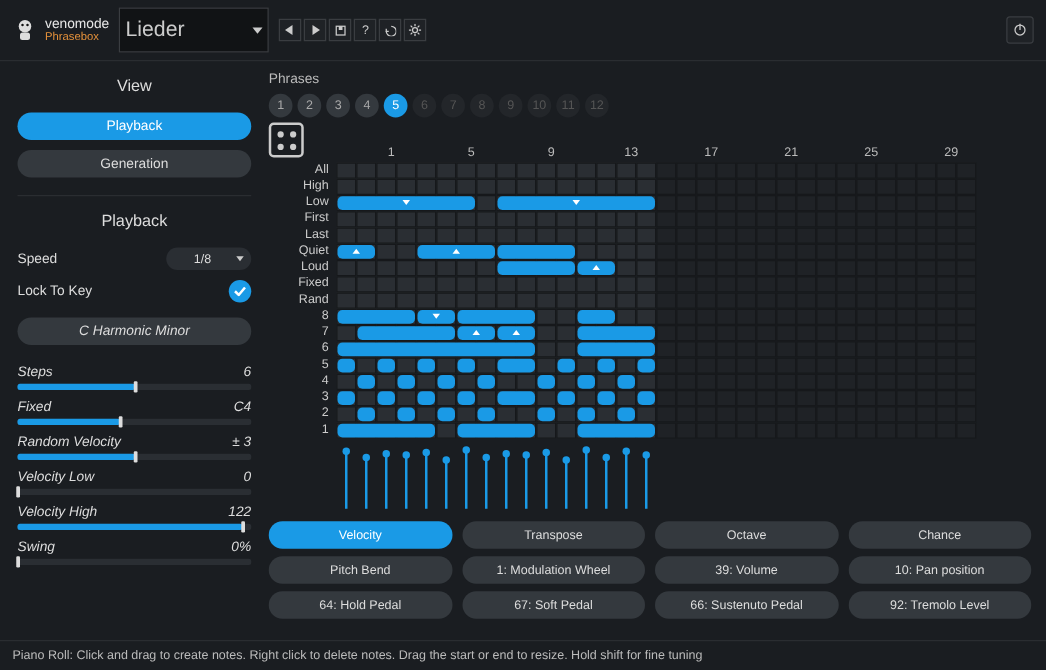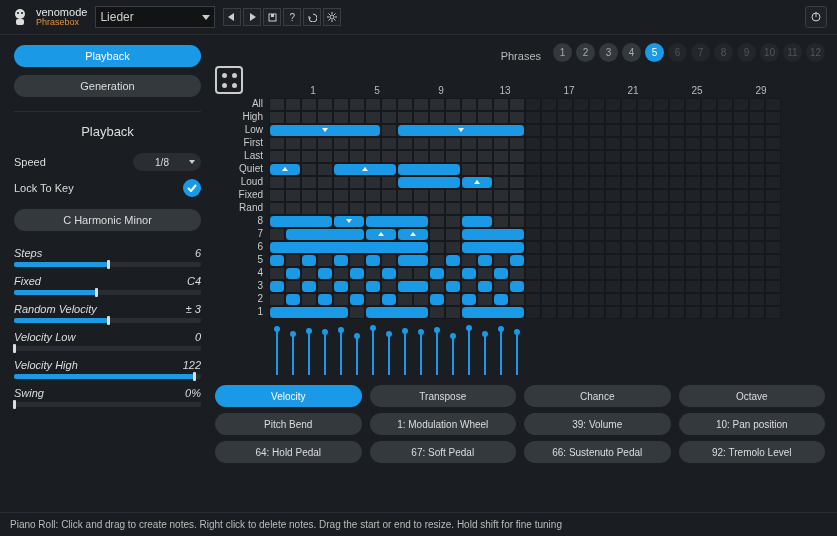--- a/index.html
+++ b/index.html
@@ -23,21 +23,21 @@
   .logo-block { display: flex; gap: 6px; }
   .logo-icon {
     width: 20px; height: 20px; position: relative;
   }
   .logo-icon svg { width: 20px; height: 20px; }
   .brand-text { display: flex; flex-direction: column; line-height: 1; }
   .brand-top { font-size: 11px; color: #e8e8e8; font-weight: 500; }
   .brand-bot { font-size: 9px; color: #e6923b; }
   .preset-select {
     background: #111315; color: #ccc; border: 1px solid #3a3d41;
-    min-width: 120px; height: 22px; font-size: 12px; padding: 0 4px;
+    min-width: 120px; height: 36px; font-size: 17px; padding: 0 4px;
     display: flex; align-items: center; justify-content: space-between;
   }
   .caret-down {
     width: 0; height: 0; border-left: 4px solid transparent;
     border-right: 4px solid transparent; border-top: 5px solid #ccc;
   }
   .mini-btn-row { display: flex; gap: 2px; }
   .mini-btn {
     width: 18px; height: 18px; border: 1px solid #3a3d41;
     background: #1f2226; display: flex; align-items: center; justify-content: center;
@@ -73,31 +73,32 @@
   .dropdown .caret-sm { position: absolute; right: 6px; width:0;height:0;
     border-left:3px solid transparent;border-right:3px solid transparent;border-top:4px solid #ccc;}
   .check-circ {
     width: 18px; height: 18px; border-radius: 50%; background: #1a9ae6;
     display: flex; align-items: center; justify-content: center; color:#fff; font-size:10px;
   }
   .wide-pill {
     background: #34393e; border-radius: 12px; height: 22px;
     display:flex;align-items:center;justify-content:center;font-size:11px;color:#ddd;
     margin-top:4px;
+    font-style:italic;
   }
   .slider-row { display:flex;flex-direction:column;gap:3px; }
   .slider-head { display:flex;justify-content:space-between;font-size:11px;color:#ddd;font-style:italic; }
   .slider-track {
     height: 5px; background: #2a2e33; border-radius: 2px; position:relative;
   }
   .slider-fill { height:100%; background:#1a9ae6; border-radius:2px; }
   .slider-thumb { position:absolute; top:-2px; width:3px;height:9px;background:#ddd;border-radius:1px; }
 
   .grid-panel { flex:1; display:flex; flex-direction:column; padding: 8px 12px 0 0; min-width:0; }
-  .phrase-row { display:flex; align-items:flex-end; justify-content:flex-end; gap:6px; margin-bottom:4px;}
+  .phrase-row { display:flex; align-items:flex-start; justify-content:flex-end; gap:6px; margin-bottom:4px;flex-direction:column;}
   .phrase-label { color:#bbb; font-size:11px; margin-right:6px; }
   .phrase-dot {
     width:19px;height:19px;border-radius:50%;background:#34393e;color:#aaa;
     display:flex;align-items:center;justify-content:center;font-size:10px;
   }
   .phrase-dot.active { background:#1a9ae6;color:#fff; }
   .phrase-dot.disabled { background:#23262a;color:#555; }
   .dice-and-ticks { display:flex; align-items:flex-end; gap:8px; }
   .dice {
     width:28px;height:28px;border:2px solid #ccc;border-radius:4px;
@@ -203,20 +204,21 @@
     <svg width="12" height="12">
         <circle cx="6" cy="6" r="4" stroke="#ccc" fill="none"></circle>
         <line x1="6" y1="1" x2="6" y2="6" stroke="#ccc"></line>
       </svg>
   </div>
 </div>
 
 <div class="main-area">
 
   <div class="sidebar">
+    <div class="side-header">View</div>
     <div class="pill-btn active">Playback</div>
     <div class="pill-btn">Generation</div>
 
     <div class="divider"></div>
     <div class="side-header">Playback</div>
 
     <div class="param-row">
       <span class="label">Speed</span>
       <div class="dropdown">
         <span>1/8</span>
@@ -1076,22 +1078,22 @@
         </div>
         <div class="vel">
           <div class="vel-stem" style="height: 42px;"></div>
         </div>
       </div>
 
     <div class="bottom-btn-rows" id="bottom-rows">
         <div class="bottom-btn-grid">
           <div class="bbtn active">Velocity</div>
           <div class="bbtn">Transpose</div>
+          <div class="bbtn">Octave</div>
           <div class="bbtn">Chance</div>
-          <div class="bbtn">Octave</div>
         </div>
         <div class="bottom-btn-grid">
           <div class="bbtn">Pitch Bend</div>
           <div class="bbtn">1: Modulation Wheel</div>
           <div class="bbtn">39: Volume</div>
           <div class="bbtn">10: Pan position</div>
         </div>
         <div class="bottom-btn-grid">
           <div class="bbtn">64: Hold Pedal</div>
           <div class="bbtn">67: Soft Pedal</div>

